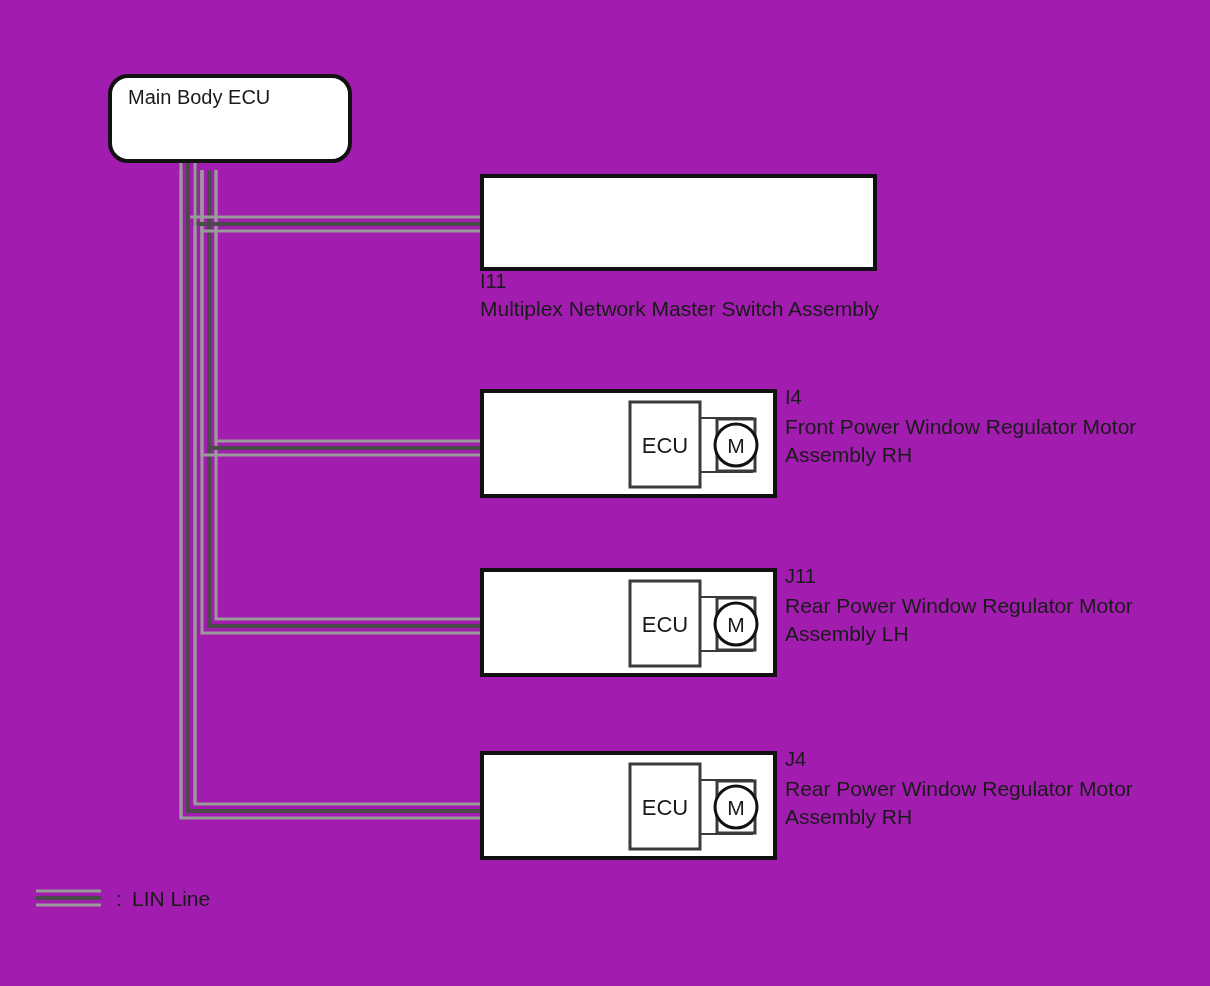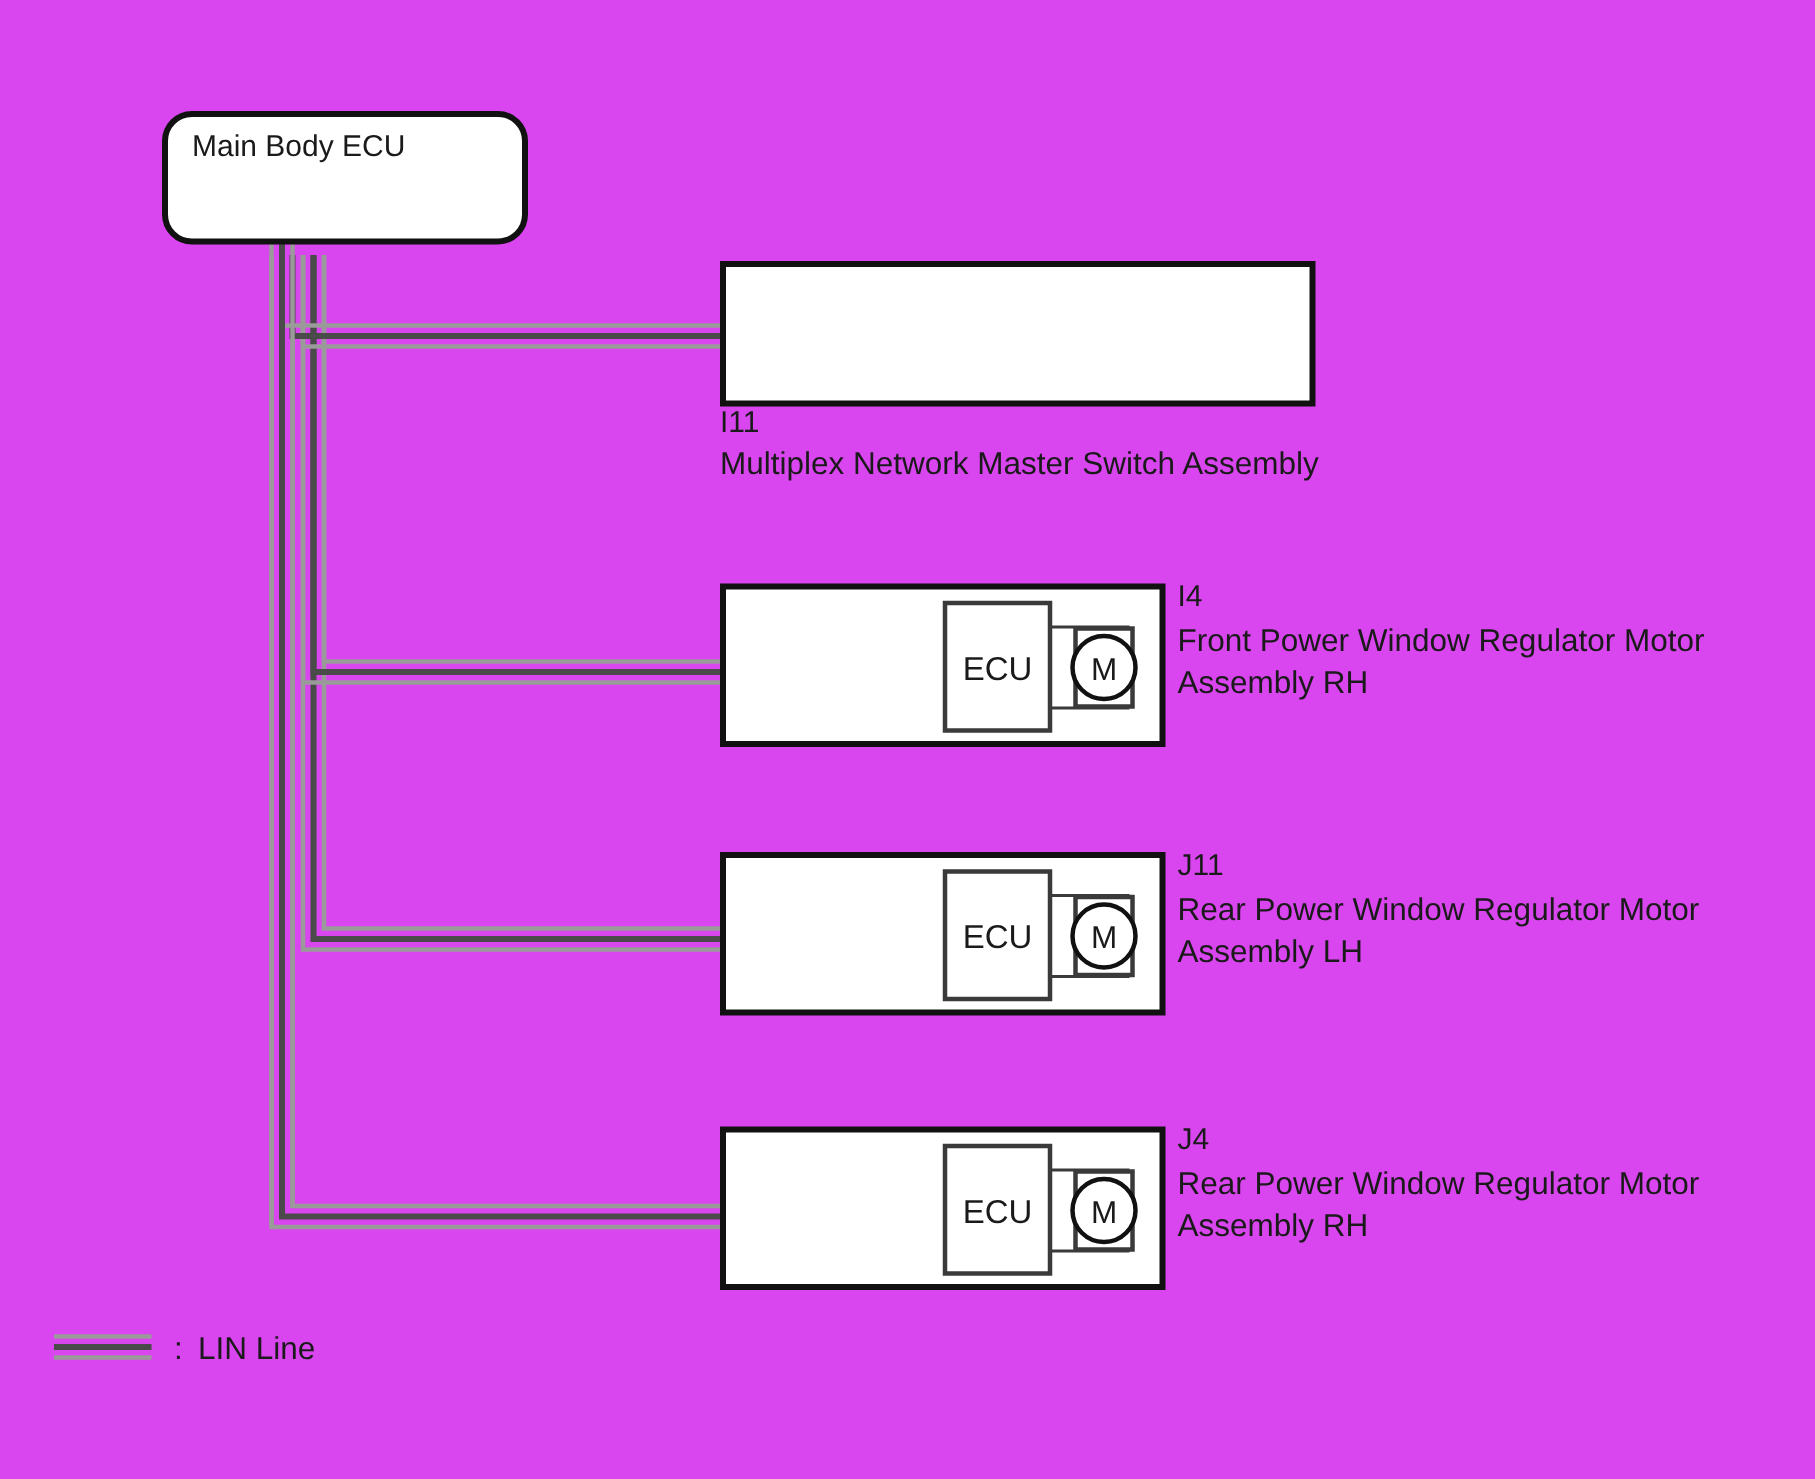--- a/index.html
+++ b/index.html
@@ -4,21 +4,21 @@
 <style>
   html, body {
     margin: 0;
     padding: 0;
     background: #ffffff;
   }
   #page {
     position: relative;
     width: 1210px;
     height: 986px;
-    background: #d946ef;
+    background: #a21caf;
     font-family: "Liberation Sans", sans-serif;
     overflow: hidden;
   }
   svg.diagram {
     position: absolute;
     top: 0;
     left: 0;
     width: 1210px;
     height: 986px;
   }

